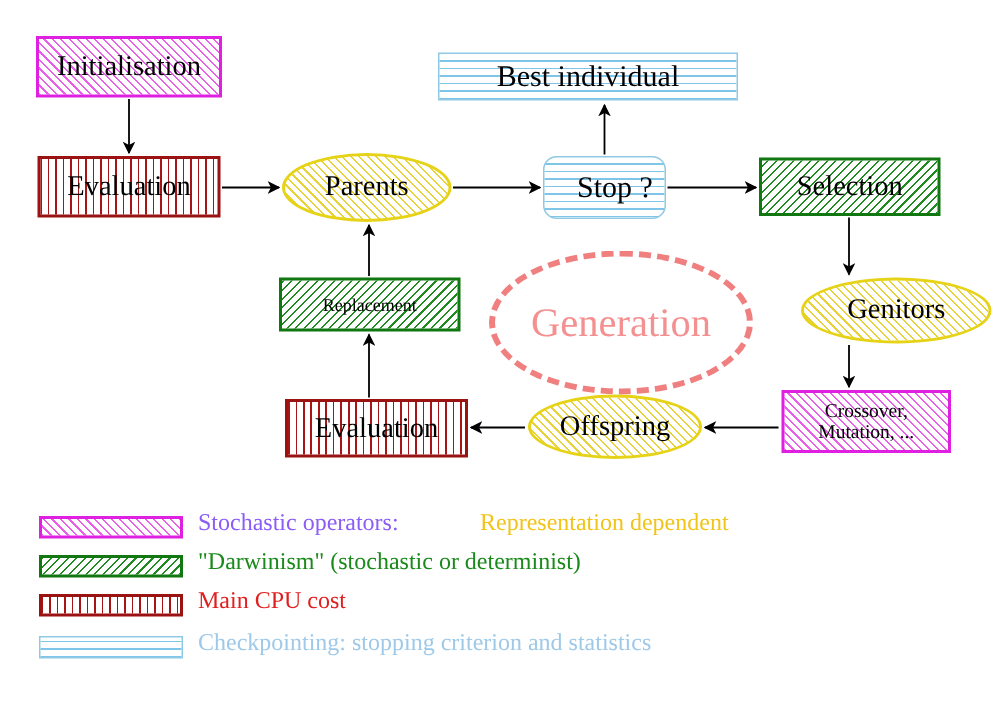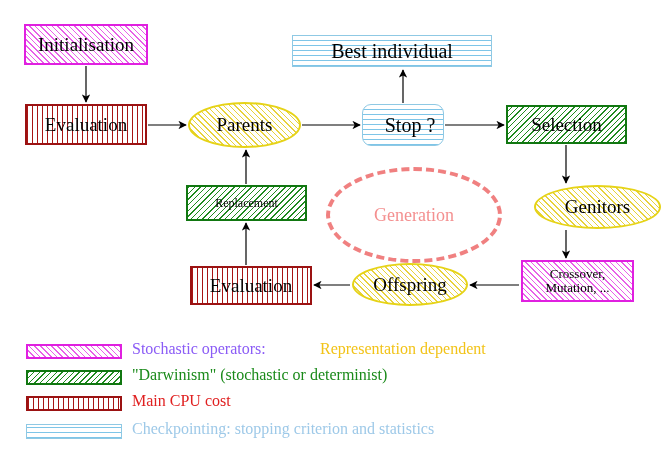--- a/index.html
+++ b/index.html
@@ -110,21 +110,21 @@
   </div>
 
   <div class="node hatch-yellow ellipse" style="left:534px;top:185px;width:127px;height:44px;font-size:19px;">
     <span>Genitors</span>
   </div>
 
   <div class="node hatch-green" style="left:186px;top:185px;width:121px;height:36px;font-size:12px;">
     <span>Replacement</span>
   </div>
 
-  <div class="dashed-ellipse" style="left:326px;top:167px;width:168px;height:88px;font-size:18px;">
+  <div class="dashed-ellipse" style="left:326px;top:167px;width:168px;height:88px;font-size:27px;">
     <span>Generation</span>
   </div>
 
   <div class="node hatch-magenta" style="left:521px;top:260px;width:113px;height:42px;font-size:13px;">
     <span style="white-space:pre-line;">Crossover,
 Mutation, ...</span>
   </div>
 
   <div class="node hatch-red" style="left:190px;top:266px;width:122px;height:39px;font-size:19px;">
     <span>Evaluation</span>

